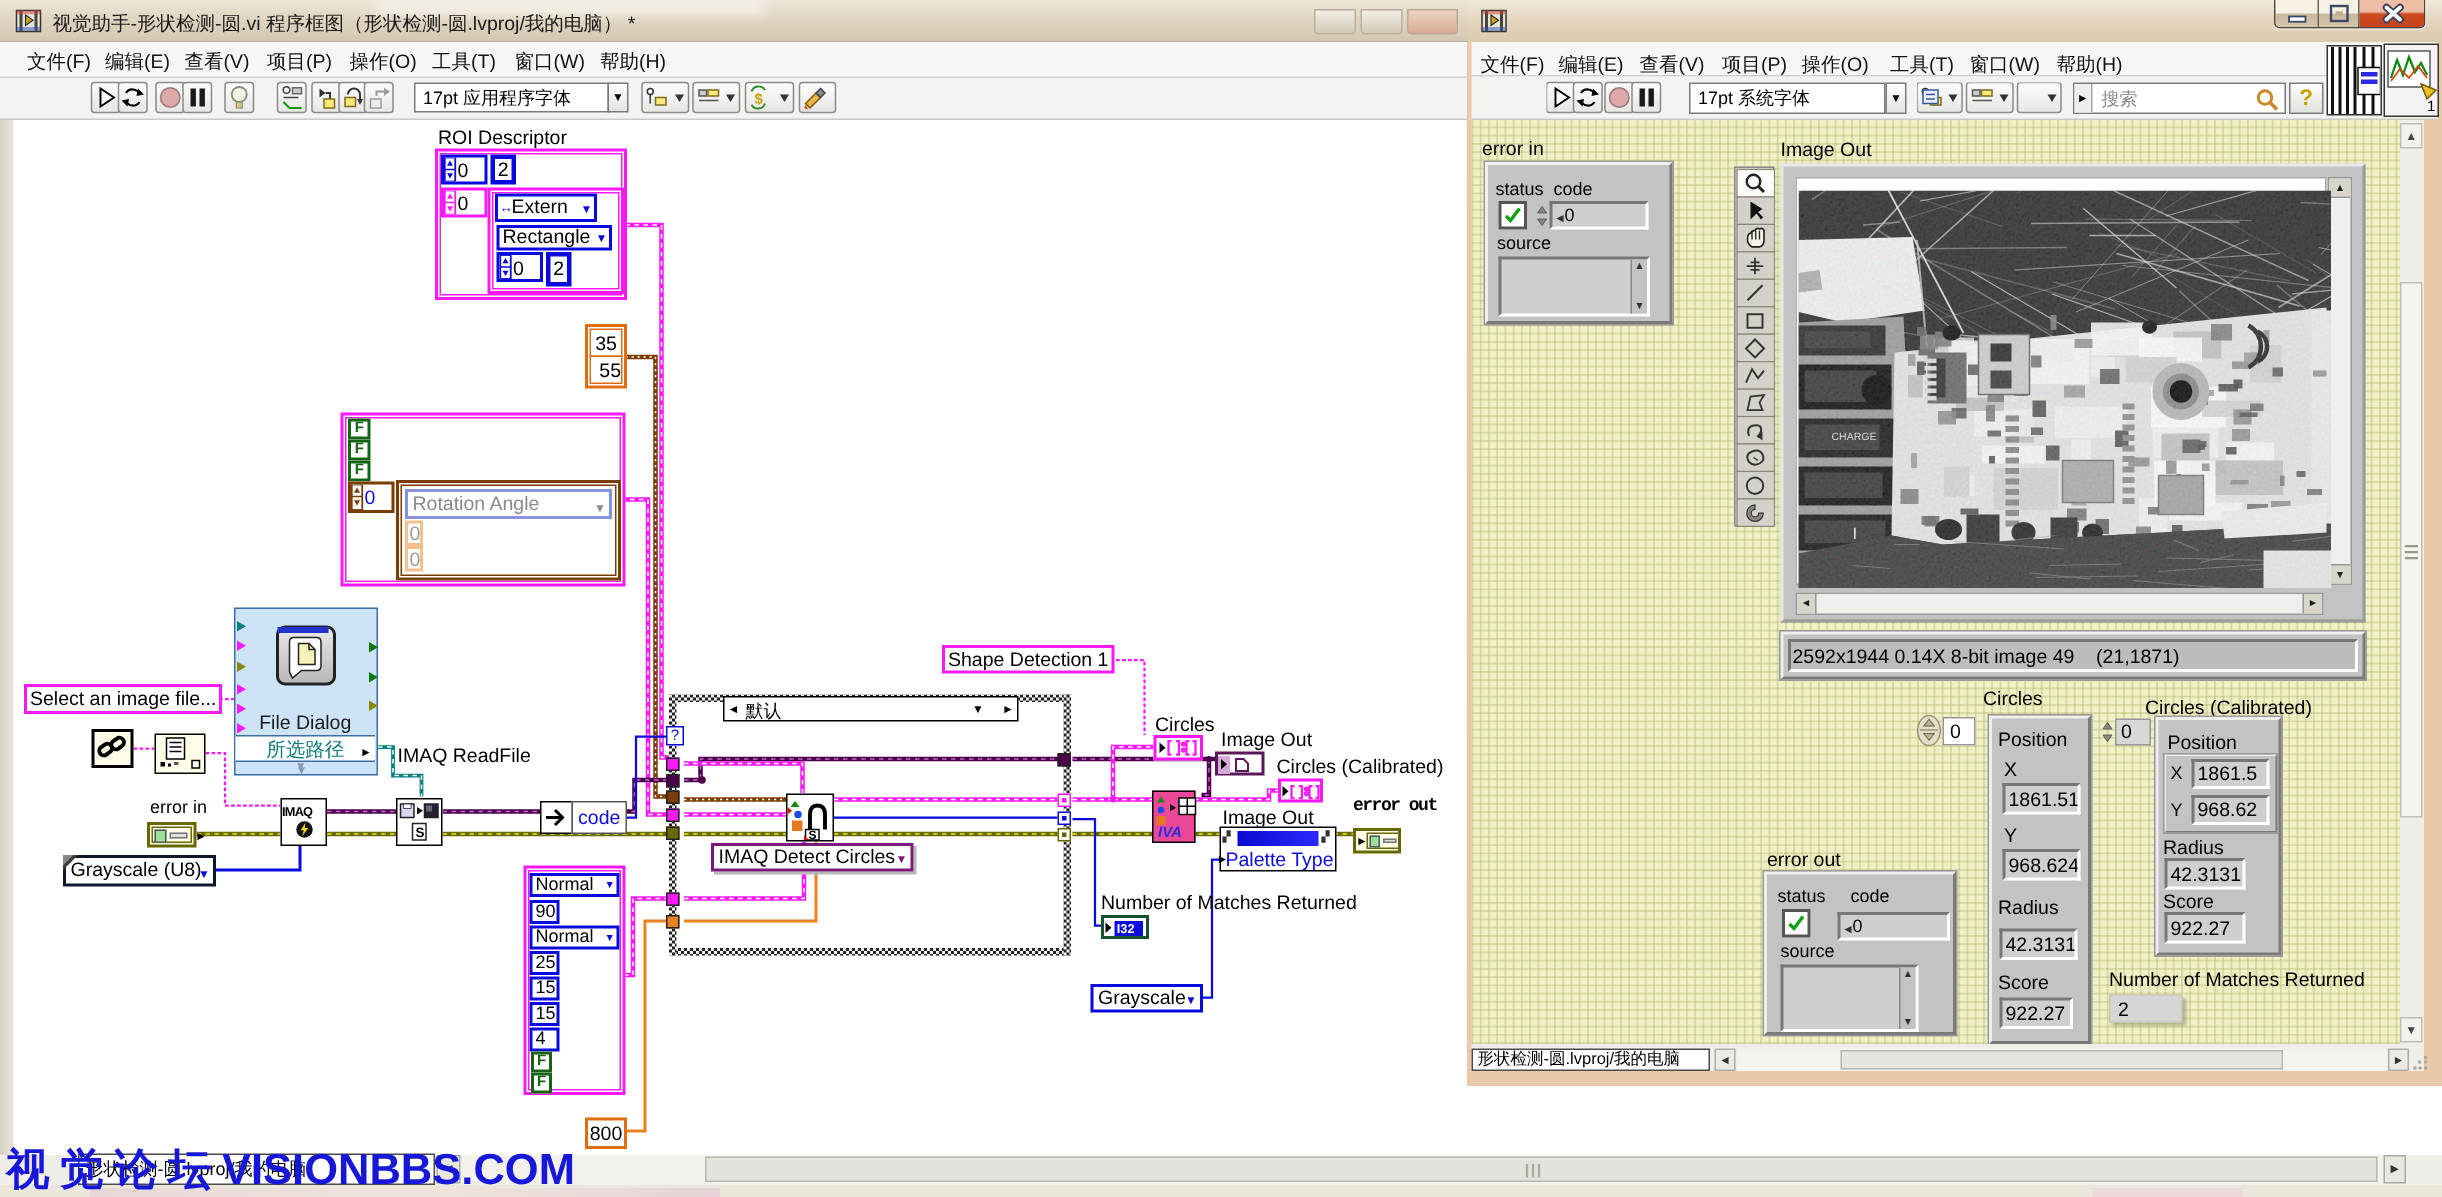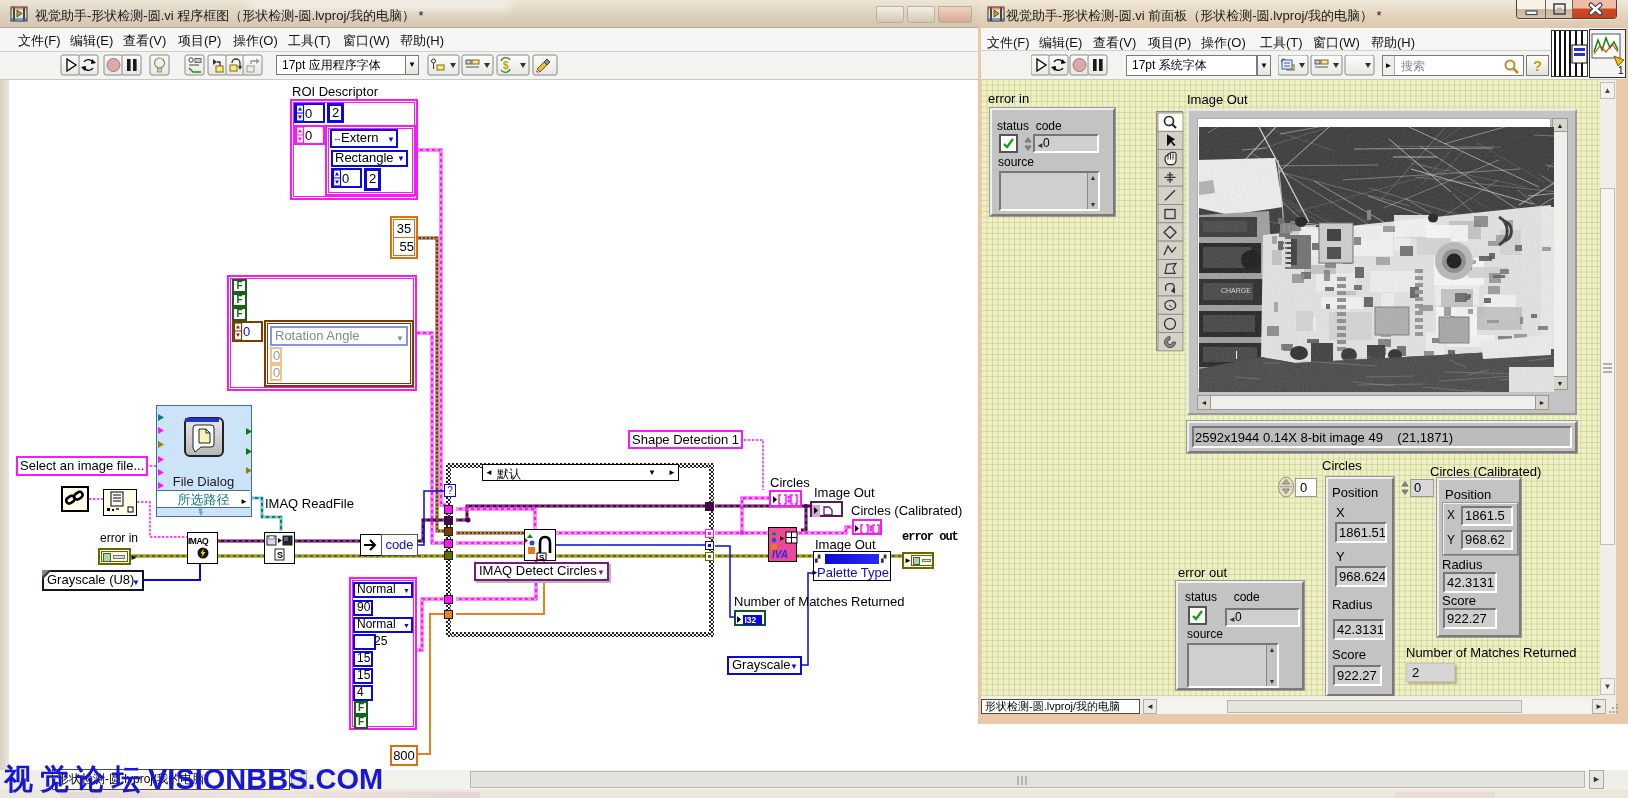--- a/index.html
+++ b/index.html
@@ -336,21 +336,21 @@
           <path d="M3,10 H13 M9,5 L14,10 L9,15" fill="none" stroke="#000" stroke-width="2"></path>
         </svg></div>
   <div class="abs" style="left:381px;top:454px;width:37px;height:22px;border:1px solid #555;background:#fff;font-size:13px;color:#0a0adf;text-align:center;line-height:19px">code</div>
 
   <div class="abs" style="left:349px;top:497px;width:68px;height:153px;border:2px solid #fb19fb;background:#fff">
         <div class="abs" style="left:1px;top:1px;right:1px;bottom:1px;border:1px solid #fb19fb"></div>
       </div>
   <div class="abs" style="left:353px;top:502px;width:60px;height:16px;border:2px solid #0a0adf;background:#fff;font-size:12px;line-height:11px;padding-left:2px">Normal<span style="position:absolute;right:1px;top:1px;color:#0a0adf;font-size:7px">▼</span></div>
   <div class="abs" style="left:353px;top:520px;width:20px;height:16px;border:2px solid #0a0adf;background:#fff;font-size:12px;line-height:11px;padding-left:2px">90</div>
   <div class="abs" style="left:353px;top:537px;width:60px;height:16px;border:2px solid #0a0adf;background:#fff;font-size:12px;line-height:11px;padding-left:2px">Normal<span style="position:absolute;right:1px;top:1px;color:#0a0adf;font-size:7px">▼</span></div>
-  <div class="abs" style="left:353px;top:554px;width:20px;height:16px;border:2px solid #0a0adf;background:#fff;font-size:12px;line-height:11px;padding-left:19px">25</div>
+  <div class="abs" style="left:353px;top:554px;width:20px;height:16px;border:2px solid #0a0adf;background:#fff;font-size:12px;line-height:11px;padding-left:2px">25</div>
   <div class="abs" style="left:353px;top:571px;width:20px;height:16px;border:2px solid #0a0adf;background:#fff;font-size:12px;line-height:11px;padding-left:2px">15</div>
   <div class="abs" style="left:353px;top:588px;width:20px;height:16px;border:2px solid #0a0adf;background:#fff;font-size:12px;line-height:11px;padding-left:2px">15</div>
   <div class="abs" style="left:353px;top:605px;width:20px;height:16px;border:2px solid #0a0adf;background:#fff;font-size:12px;line-height:11px;padding-left:2px">4</div>
   <div class="abs" style="left:354px;top:621px;width:14px;height:14px;border:2px solid #156415;background:#fff;color:#156415;font-weight:bold;font-size:10px;text-align:center;line-height:10px">F</div>
   <div class="abs" style="left:354px;top:635px;width:14px;height:14px;border:2px solid #156415;background:#fff;color:#156415;font-weight:bold;font-size:10px;text-align:center;line-height:10px">F</div>
 
   <div class="abs" style="left:390px;top:665px;width:28px;height:21px;border:2px solid #e06e10;background:#fff;font-size:13px;text-align:center;line-height:17px">800</div>
 
   <div class="abs chk" style="left:446px;top:383px;width:268px;height:5px"></div>
   <div class="abs chk" style="left:446px;top:552px;width:268px;height:5px"></div>
@@ -494,21 +494,20 @@
    <div class="abs" style="left:9px;top:5px;width:18px;height:18px">
      <svg width="18" height="18">
           <rect x="1" y="2" width="16" height="14" fill="#e8e4d0" stroke="#333"></rect>
           <rect x="3" y="2" width="2" height="14" fill="#444"></rect>
           <rect x="13" y="2" width="2" height="14" fill="#444"></rect>
           <polygon points="7,5 12,8.5 7,12" fill="#c8a020" stroke="#222" stroke-width="0.7"></polygon>
           <rect x="1" y="2" width="16" height="2.5" fill="#d04040" opacity="0.5"></rect>
           <rect x="1" y="13" width="16" height="2.5" fill="#3050c0" opacity="0.5"></rect>
         </svg>
    </div>
-   <div class="abs" style="left:28px;top:7px;font-size:13px;color:#1a1a1a;white-space:nowrap">视觉助手-形状检测-圆.vi 前面板（形状检测-圆.lvproj/我的电脑） *</div>
    <div class="abs" style="left:538px;top:0;width:101px;height:19px;border:1px solid #4a453e;border-top:none;border-radius:0 0 4px 4px;overflow:hidden;box-shadow:0 1px 1px rgba(255,255,255,.5)">
      <div class="abs" style="left:0;top:0;width:28px;height:19px;background:linear-gradient(#f6f0e5 45%,#c9b89e 50%,#d6c6ac)"><svg width="28" height="19">
             <rect x="9" y="11" width="11" height="3.5" fill="#fff" stroke="#3a4a66" stroke-width="1.2"></rect>
           </svg></div>
      <div class="abs" style="left:28px;top:0;width:27px;height:19px;border-left:1px solid #6a645a;background:linear-gradient(#f6f0e5 45%,#c9b89e 50%,#d6c6ac)"><svg width="27" height="19">
             <rect x="8" y="4" width="11" height="10" fill="none" stroke="#3a4a66" stroke-width="1.6"></rect>
             <rect x="11" y="7.5" width="5" height="3" fill="#c8b094"></rect>
           </svg></div>
      <div class="abs" style="left:55px;top:0;width:46px;height:19px;border-left:1px solid #6a645a;background:linear-gradient(#edbda5 40%,#cc4b22 50%,#c64018)"><svg width="46" height="19">
             <g stroke="#36415c" stroke-width="5" stroke-linecap="round">

